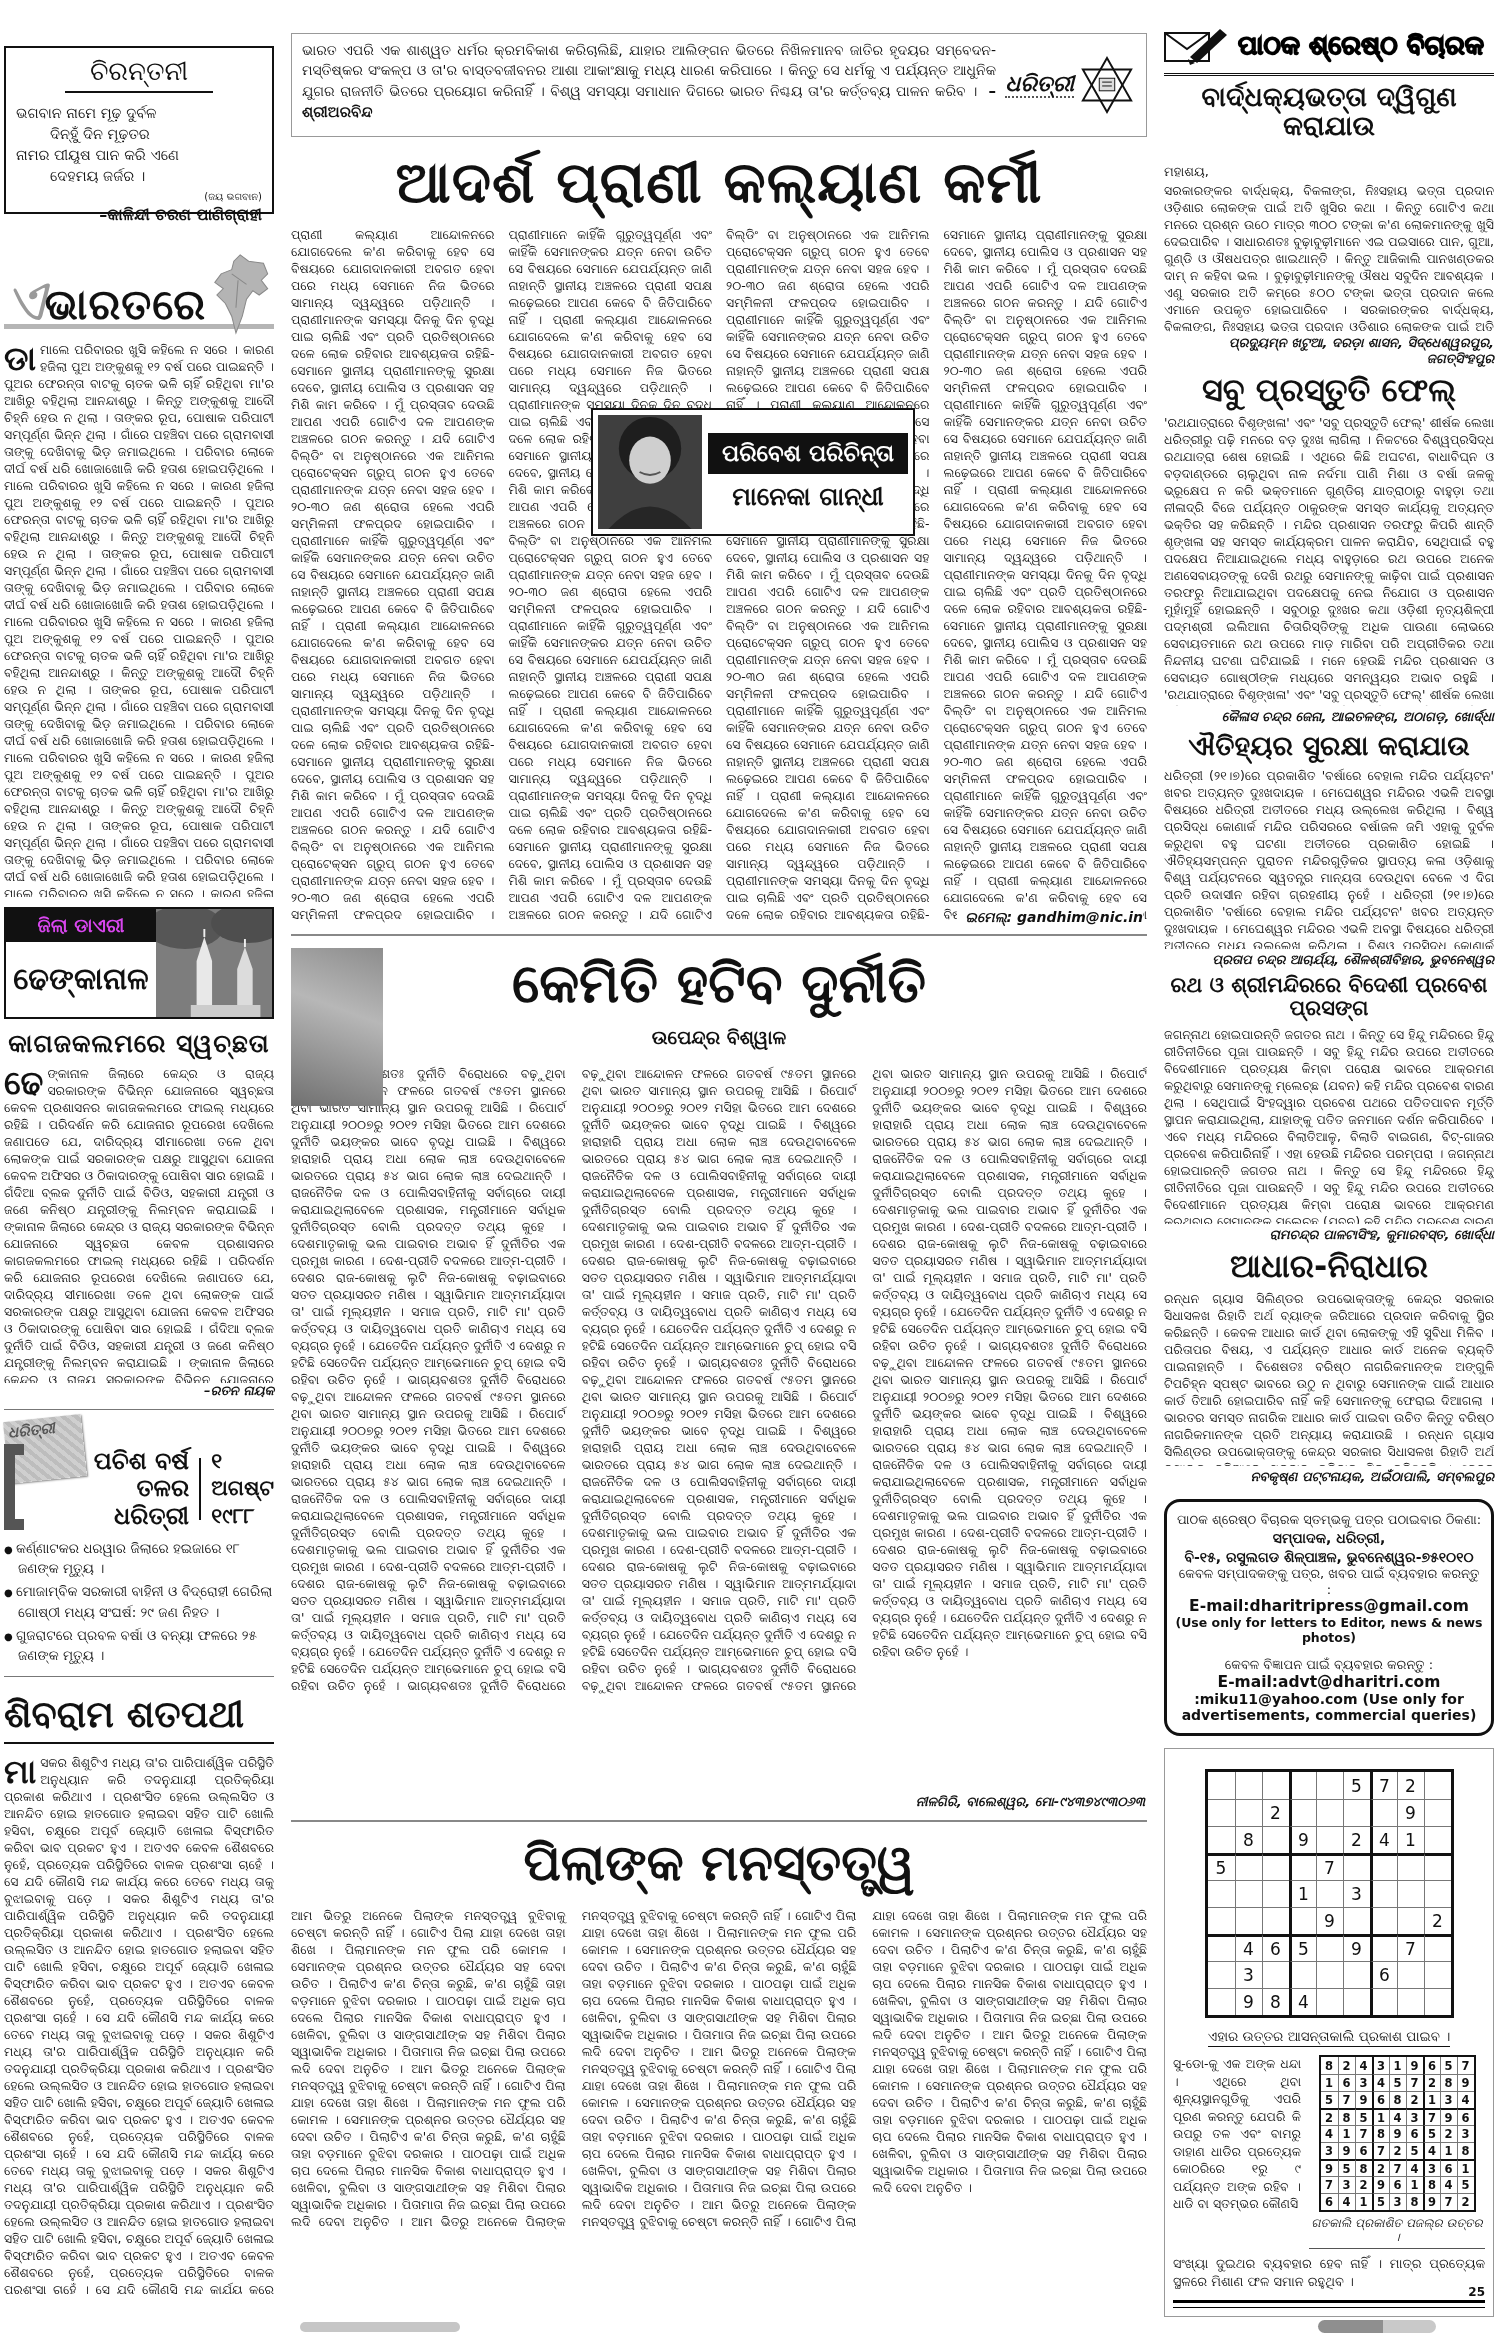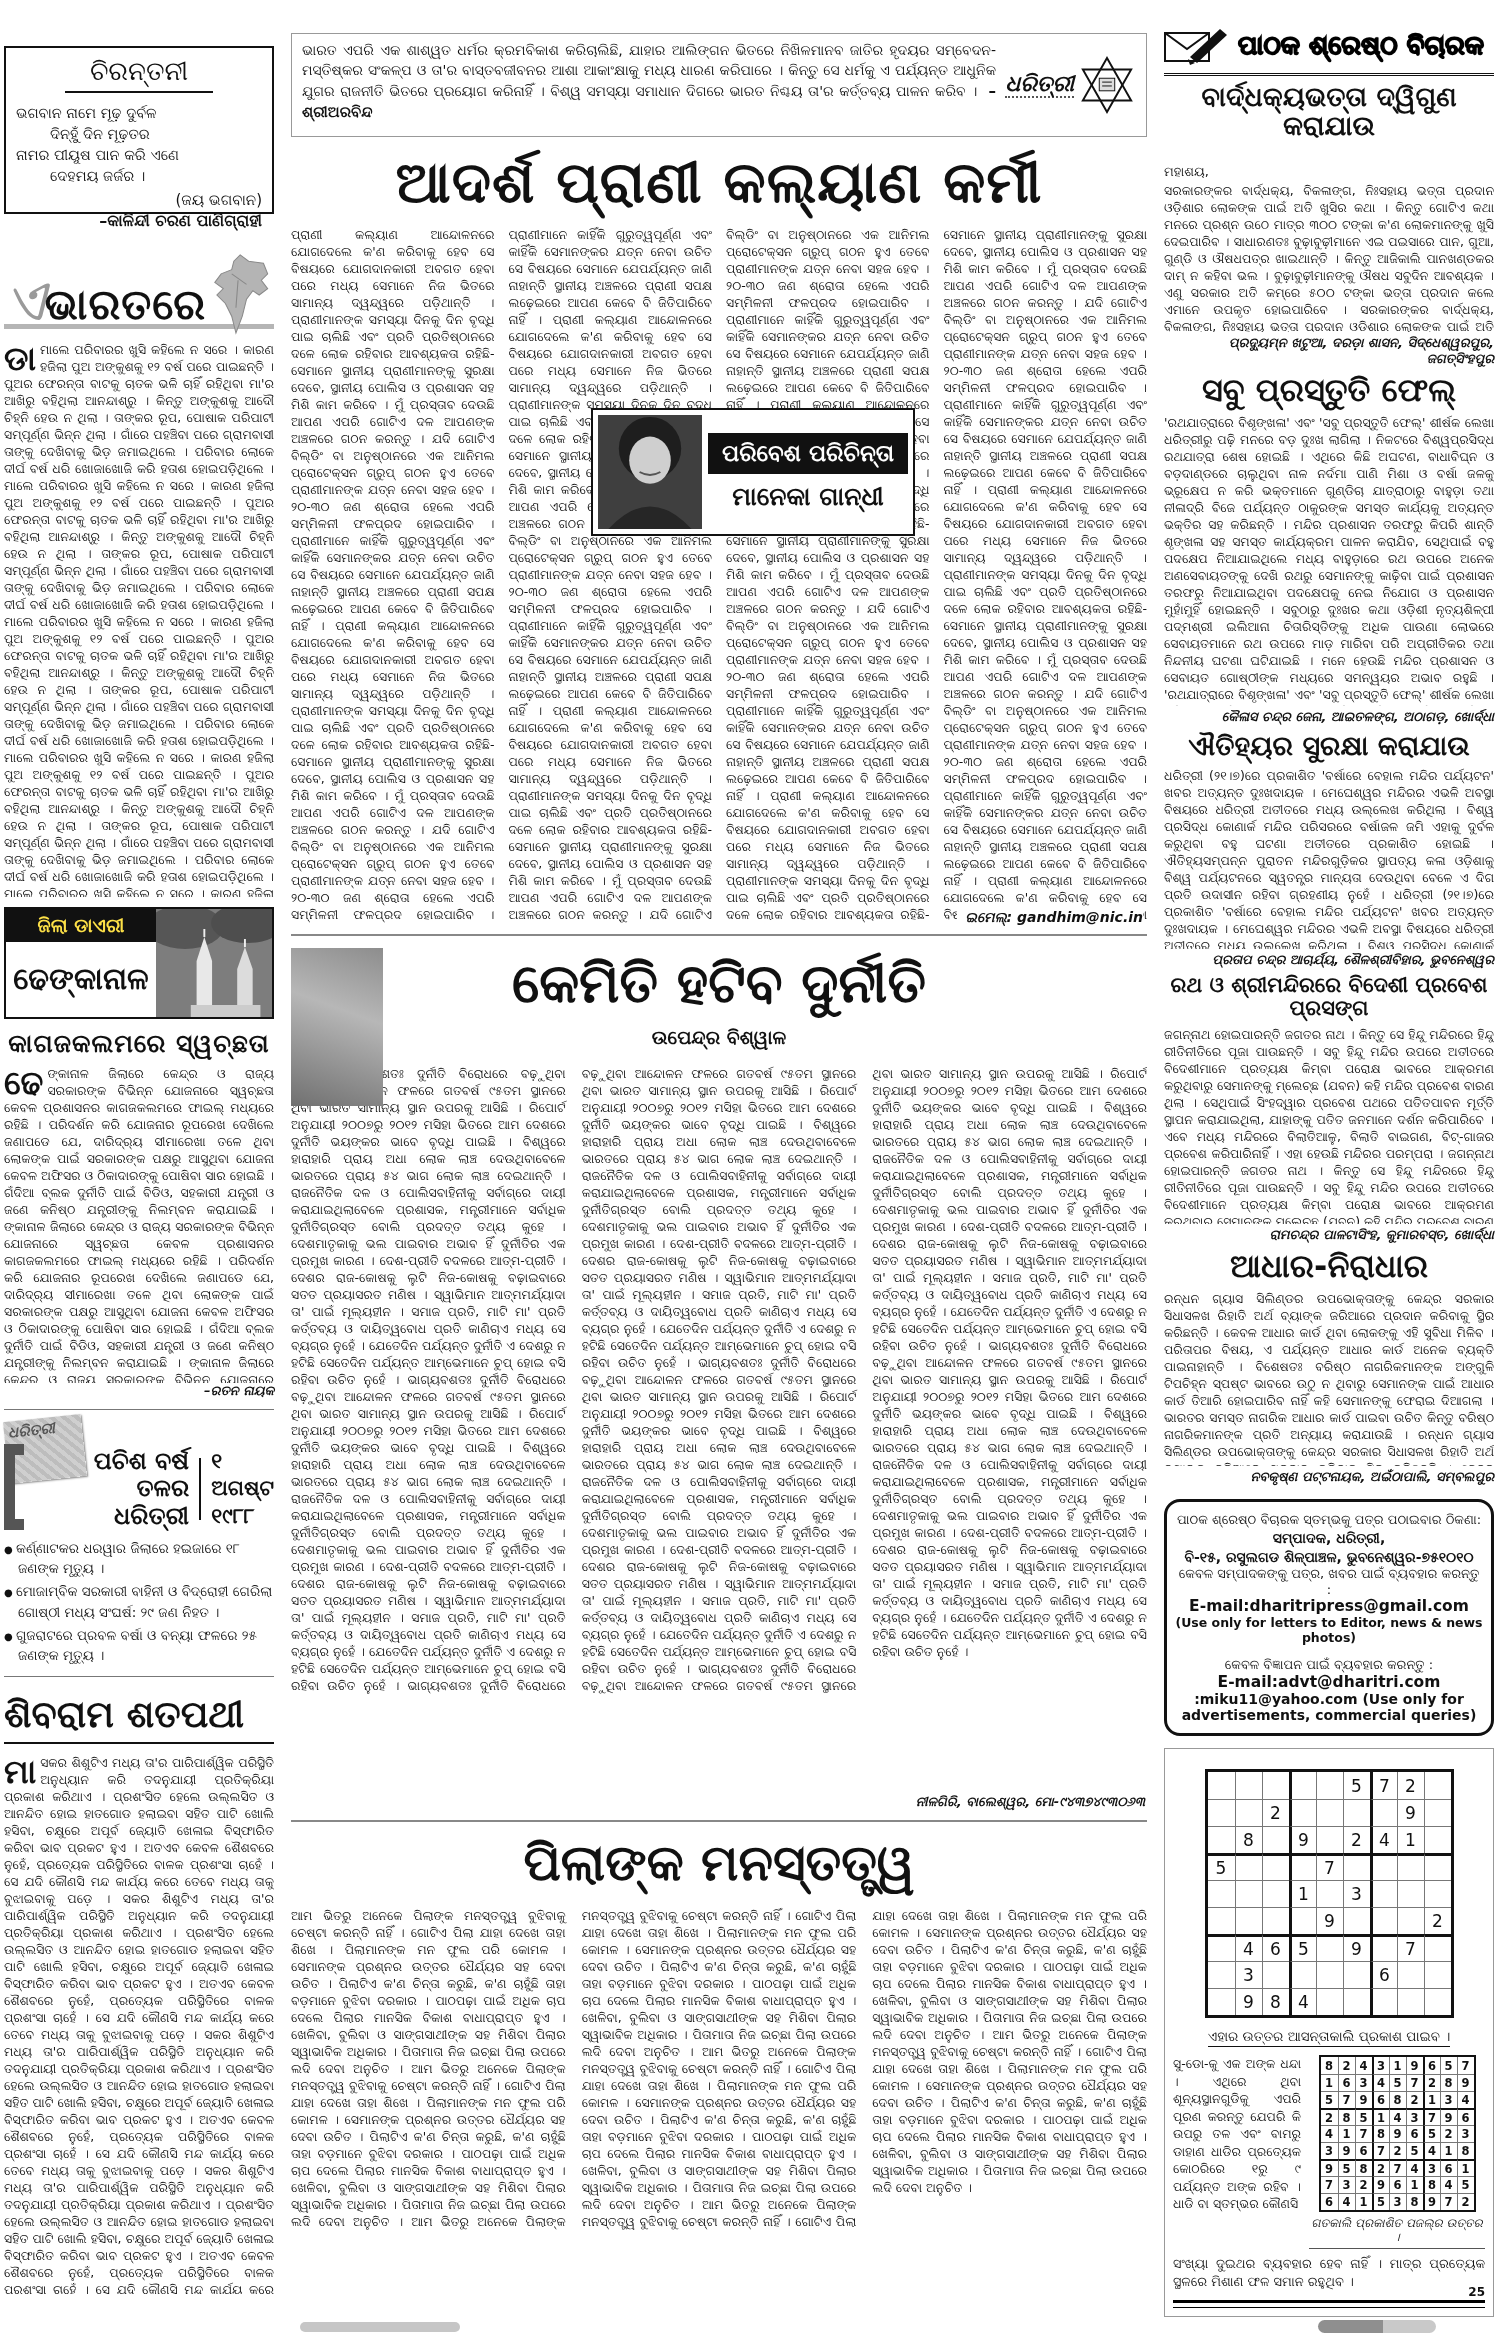--- a/index.html
+++ b/index.html
@@ -10,30 +10,30 @@
   .jtxt{text-align:justify;font-size:12.5px;line-height:1.36;overflow:hidden;}
   .dc{float:left;font-size:33px;font-weight:bold;line-height:.95;padding:2px 4px 0 0;}
   .sign{font-weight:bold;font-style:italic;font-size:13px;text-align:right;}
   h1,h2,h3{margin:0;font-weight:bold;}
   
   .col-left{width:270px;flex:none;display:flex;flex-direction:column;}
   .chibox{border:2px solid #111;padding:8px 10px;height:168px;box-sizing:border-box;}
   .chititle{font-size:26px;text-align:center;border-bottom:2px solid #111;width:60%;margin:0 auto 10px auto;padding-bottom:4px;}
   .verse{font-size:14.5px;line-height:1.45;}
   .verse div:nth-child(2n){padding-left:34px;}
-  .chinote{text-align:right;font-size:15px;margin-top:4px;}
+  .chinote{text-align:right;font-size:10px;margin-top:4px;}
   .chiauthor{text-align:right;font-size:16px;font-weight:bold;margin-top:2px;}
   .mast{display:flex;align-items:flex-end;margin-top:14px;height:96px;border-bottom:5px solid #b5b5b5;position:relative;}
   .mast .orn{font-size:58px;color:#9a9a9a;font-style:italic;line-height:.8;}
   .mast .mt{font-size:42px;font-weight:bold;letter-spacing:1px;line-height:.9;}
   .mast svg{position:absolute;right:0;bottom:-14px;}
   .bharat-body{height:556px;margin-top:12px;}
   .diarybox{border:2px solid #111;margin-top:10px;height:112px;display:flex;box-sizing:border-box;}
   .diaryL{width:150px;display:flex;flex-direction:column;}
-  .diaryK{background:#111;color:#fde047;font-size:19px;font-weight:bold;text-align:center;padding:5px 0;}
+  .diaryK{background:#111;color:#d946ef;font-size:19px;font-weight:bold;text-align:center;padding:5px 0;}
   .diaryD{font-size:30px;font-weight:bold;text-align:center;flex:1;display:flex;align-items:center;justify-content:center;}
   .photoT{flex:1;background:linear-gradient(160deg,#6f6f6f,#9c9c9c 55%,#7b7b7b);position:relative;overflow:hidden;}
   .dhead{font-size:25px;text-align:center;margin-top:10px;letter-spacing:1px;}
   .dbody{height:318px;margin-top:6px;}
   .dsign{font-weight:bold;font-style:italic;font-size:13px;text-align:right;height:18px;}
   .lrule{border-top:1px solid #777;margin:8px 0;}
   .y25{position:relative;height:120px;}
   .y25 .brk{position:absolute;left:0;top:26px;width:20px;height:86px;border-left:11px solid #555;border-top:11px solid #555;border-bottom:11px solid #555;box-sizing:border-box;}
   .y25 .np{position:absolute;left:2px;top:0;width:78px;height:62px;background:repeating-linear-gradient(45deg,#cfcfcf,#cfcfcf 4px,#bdbdbd 4px,#bdbdbd 8px);transform:rotate(-6deg);box-shadow:1px 1px 2px #888;}
   .y25 .nplogo{font-size:15px;font-weight:bold;color:#555;font-style:italic;padding:2px 4px;}

